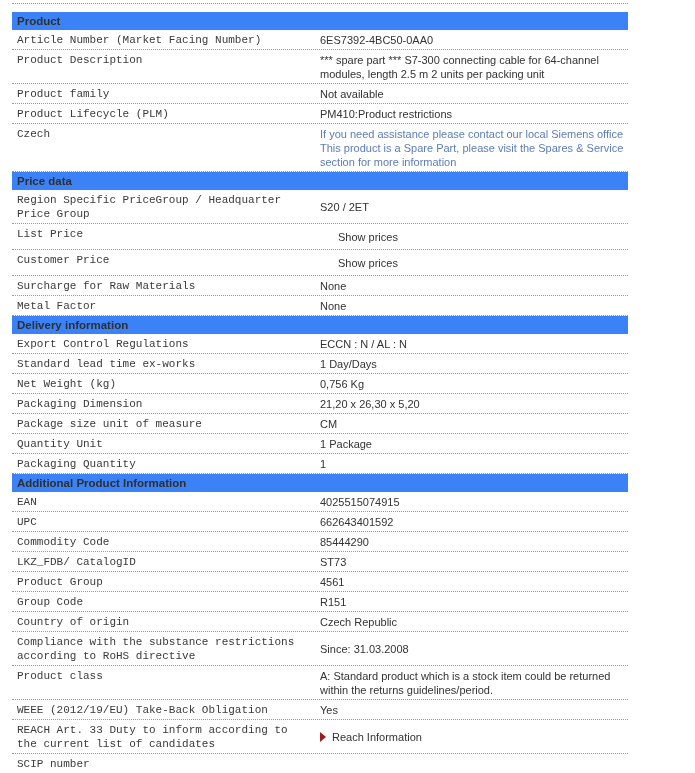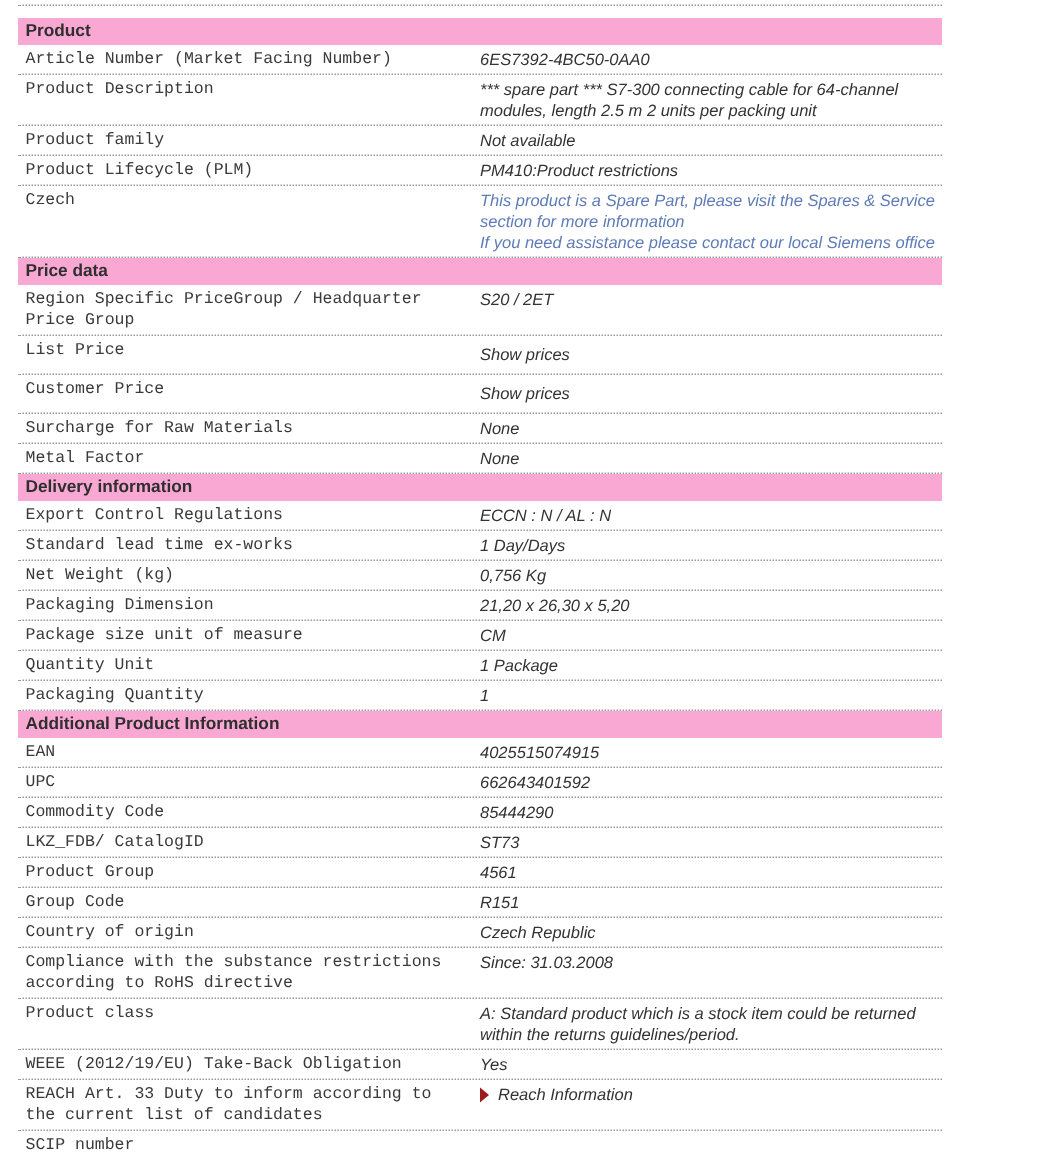--- a/index.html
+++ b/index.html
@@ -5,34 +5,34 @@
   * { margin:0; padding:0; box-sizing:border-box; }
   html,body { background:#ffffff; }
   body {
     width:695px; height:773px; overflow:hidden; position:relative;
     font-family:"Liberation Sans","DejaVu Sans",sans-serif;
     font-size:11px; color:#363636;
   }
   .content { position:absolute; left:12px; top:3px; width:616px; }
   .top-divider { border-top:1px dotted #9a9a9a; height:0; margin-bottom:8px; }
   .section-header {
-    background:#f9a8d4; color:#2f2f2f; font-weight:bold; font-size:11.5px;
+    background:#3b82f6; color:#2f2f2f; font-weight:bold; font-size:11.5px;
     height:18px; line-height:18px; padding-left:5px;
   }
   .row { display:flex; border-bottom:1px dotted #9a9a9a; }
   .cell-label {
     width:308px; padding:3px 8px 2px 5px; line-height:14px; color:#3a3a3a;font-family:Liberation Mono, monospace;
   }
   .cell-value {
     flex:1; padding:3px 0 2px 0; line-height:14px; color:#333333;
-    display:flex; flex-direction:column; font-style:italic;
+    display:flex; flex-direction:column; justify-content:center;
   }
   .row.tall .cell-value { padding-top:6px; padding-bottom:5px; }
   .notes-line { color:#5d7cb8; }
-  .link-plain { color:#333333; text-decoration:none; cursor:pointer; }
+  .link-plain { color:#333333; text-decoration:none; cursor:pointer; margin-left:18px; }
   .reach-link { display:flex; align-items:center; cursor:pointer; color:#333333; }
   .arrow-right-icon {
     display:inline-block; width:0; height:0; margin-right:6px;
     border-left:6px solid #9e1b1e; border-top:5px solid transparent; border-bottom:5px solid transparent;
   }
   .row.empty-value .cell-value { min-height:16px; }
   .scip-row { min-height:22px; }
 </style>
 </head>
 <body>
@@ -62,22 +62,22 @@
   </div>
   <div class="row">
     <div class="cell-label">Product Lifecycle (PLM)</div>
     <div class="cell-value">
         <div>PM410:Product restrictions</div>
       </div>
   </div>
   <div class="row">
     <div class="cell-label">Czech</div>
     <div class="cell-value">
+      <div class="notes-line">If you need assistance please contact our local Siemens office</div>
       <div class="notes-line">This product is a Spare Part, please visit the Spares &amp; Service section for more information</div>
-      <div class="notes-line">If you need assistance please contact our local Siemens office</div>
     </div>
   </div>
 
   <div class="section-header">Price data</div>
 
   <div class="row">
     <div class="cell-label">Region Specific PriceGroup / Headquarter Price Group</div>
     <div class="cell-value">
         <div>S20 / 2ET</div>
       </div>

